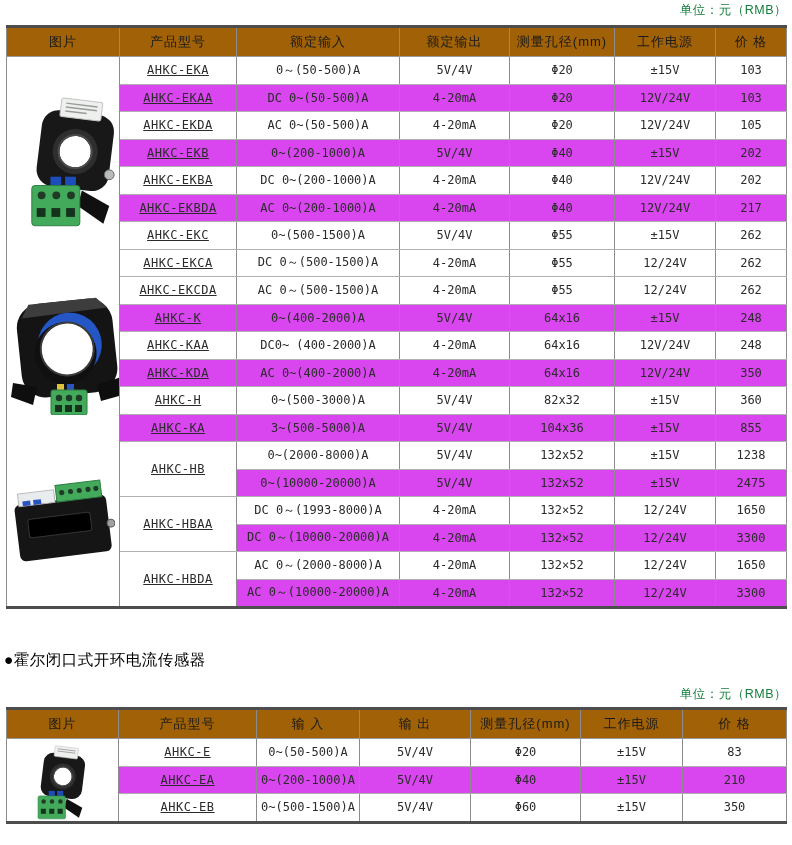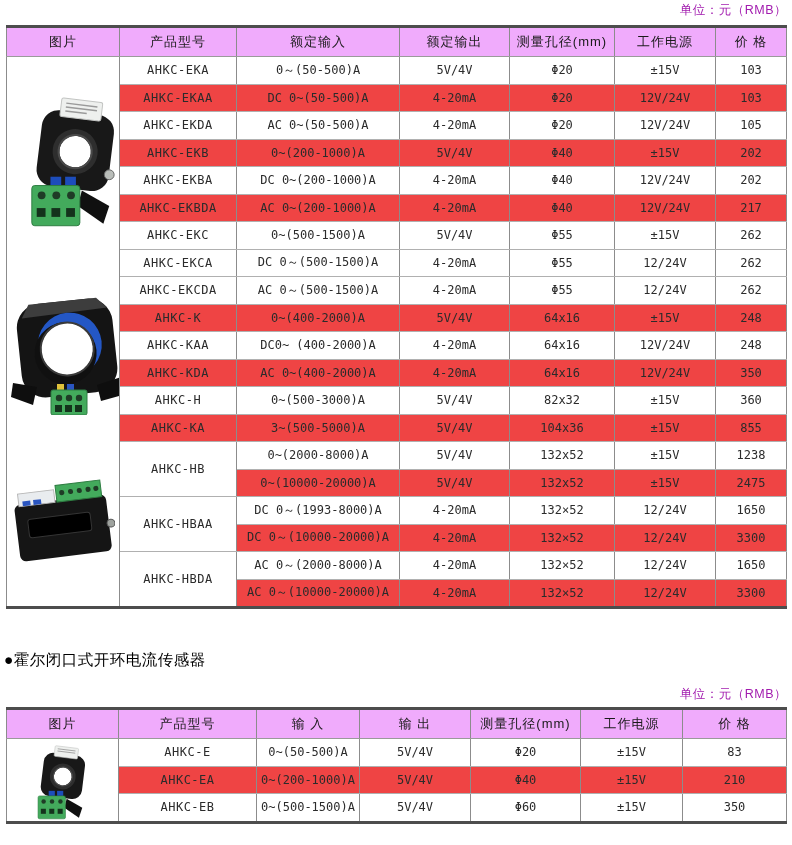--- a/index.html
+++ b/index.html
@@ -2,51 +2,51 @@
 <html><head>
 <meta charset="utf-8">
 <style>
   html,body{margin:0;padding:0;}
   body{
     width:792px;height:845px;background:#ffffff;position:relative;
     font-family:"Liberation Sans","DejaVu Sans",sans-serif;color:#222;
     overflow:hidden;
   }
   .unit-label{
-    position:absolute;right:5px;font-size:12.5px;color:#a21caf;letter-spacing:.5px;
+    position:absolute;right:5px;font-size:12.5px;color:#15803d;letter-spacing:.5px;
   }
   .unit-top{top:2px;}
   .unit-mid{top:686px;}
   .section-title{
     position:absolute;left:4px;top:650px;font-size:15.5px;color:#000;letter-spacing:.5px;font-family:Liberation Mono, monospace;
   }
   table.spec{
     position:absolute;left:6px;border-collapse:collapse;table-layout:fixed;width:780px;
     border-top:3px solid #4d4d4d;border-bottom:3px solid #4d4d4d;
   }
   .t1{top:25px;}
   .t2{top:707px;}
   table.spec th,table.spec td{
     border-left:1px solid #8c8c8c;border-right:1px solid #8c8c8c;
     border-top:1px solid #b0b0b0;border-bottom:1px solid #b0b0b0;
     text-align:center;vertical-align:middle;padding:0 2px;overflow:hidden;
   }
   table.spec th{
-    background:#f0abfc;font-size:13px;font-weight:normal;color:#1a1a1a;
+    background:#a16207;font-size:13px;font-weight:normal;color:#1a1a1a;
     height:28px;letter-spacing:1px;border-bottom:1px solid #9a9a9a;
   }
   .t2 th{height:29px;}
   table.spec td{
     font-family:"DejaVu Sans Mono","DejaVu Sans","Liberation Mono",monospace;
     font-size:12px;color:#2b2b2b;height:26.5px;background:#ffffff;
   }
   .t2 td{height:33px;margin-top:12px;}
-  tr.shaded td{background:#ef4444;}
+  tr.shaded td{background:#d946ef;}
   td.pic{background:#ffffff !important;position:relative;padding:0;}
-  td.model{letter-spacing:.5px;}
+  td.model{letter-spacing:.5px;text-decoration:underline;}
   .photo{position:absolute;}
 </style>
 </head>
 <body>
 
 <div class="unit-label unit-top">单位：元（RMB）</div>
 
 <table class="spec t1">
   <colgroup>
     <col style="width:113px">

